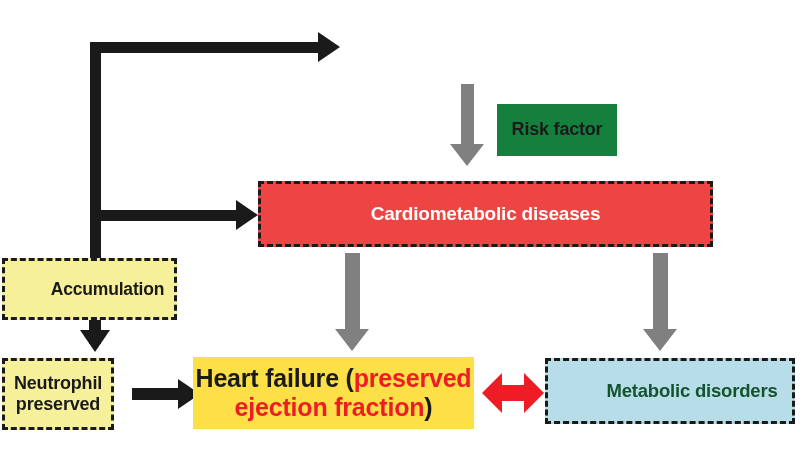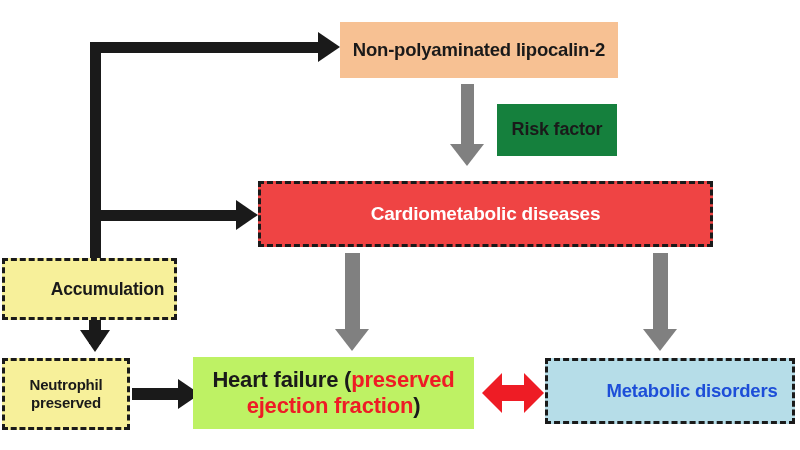--- a/index.html
+++ b/index.html
@@ -49,37 +49,37 @@
   }
   .node-accumulation {
     left: 2px; top: 258px; width: 175px; height: 62px;
     background: #F7F09A;
     border: 3px dashed #1a1a1a;
     color: #1a1a1a;
     font-size: 17.5px;
     padding-left: 36px;
   }
   .node-neutrophil {
-    left: 2px; top: 358px; width: 128px; height: 72px;
+    left: 2px; top: 358px; width: 112px; height: 72px;
     background: #F7F09A;
     border: 3px dashed #1a1a1a;
     color: #1a1a1a;
-    font-size: 15px;
+    font-size: 18px;
   }
   .node-heartfailure {
     left: 193px; top: 357px; width: 281px; height: 72px;
-    background: #bef264;
-    color: #1a1a1a;
-    font-size: 22px;
+    background: #fde047;
+    color: #1a1a1a;
+    font-size: 25px;
   }
   .node-metabolic {
     left: 545px; top: 358px; width: 250px; height: 66px;
     background: #B6DDE8;
     border: 3px dashed #1a1a1a;
-    color: #1d4ed8;
+    color: #14532d;
     font-size: 18.5px;
     padding-left: 44px;
   }
   .hf-red { color: #EE1C25; }
 
   
   .conn { position: absolute; }
 
   
   .blk-spine {
@@ -167,23 +167,20 @@
   <div class="gray-shaft g2-shaft"></div>
   <div class="gray-head g2-head"></div>
 
   <div class="gray-shaft g3-shaft"></div>
   <div class="gray-head g3-head"></div>
 
   <svg class="red-arrow" viewBox="0 0 62 52">
     <polygon points="0,26 20,6 20,18 42,18 42,6 62,26 42,46 42,34 20,34 20,46" fill="#EE1C25"></polygon>
   </svg>
 
-  <div class="node node-lipocalin">
-    <span>Non-polyaminated lipocalin-2</span>
-  </div>
 
   <div class="node node-risk">
     <span>Risk factor</span>
   </div>
 
   <div class="node node-cardio">
     <span>Cardiometabolic diseases</span>
   </div>
 
   <div class="node node-accumulation">

